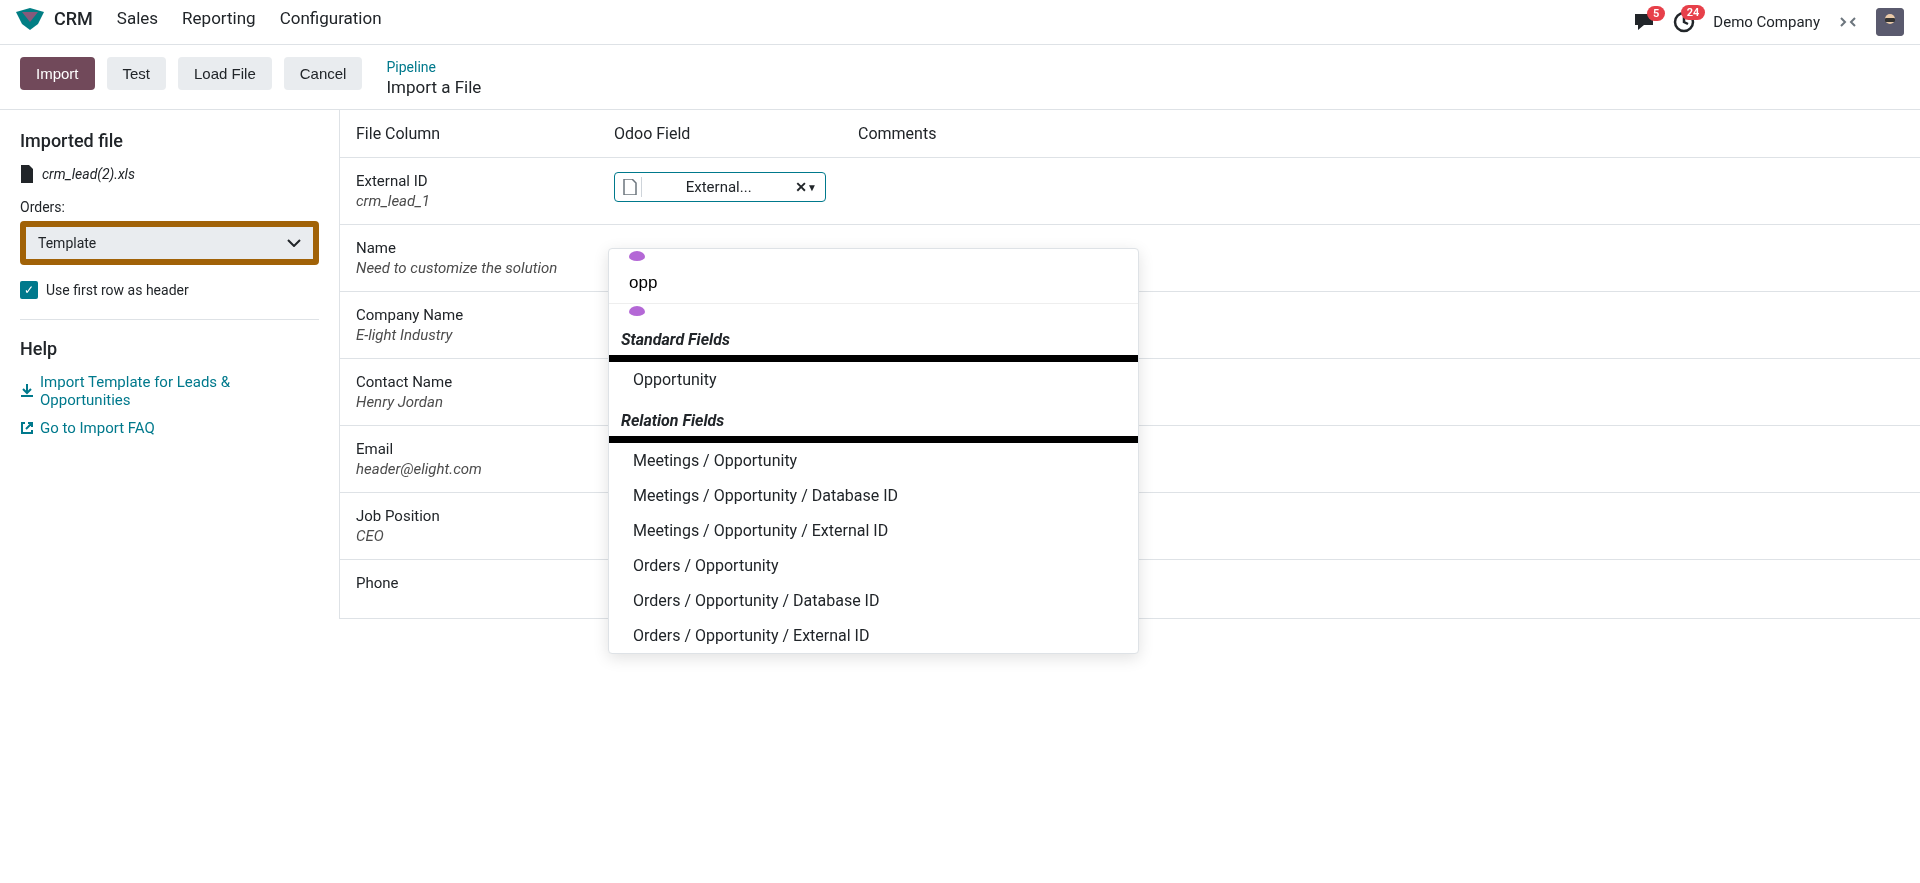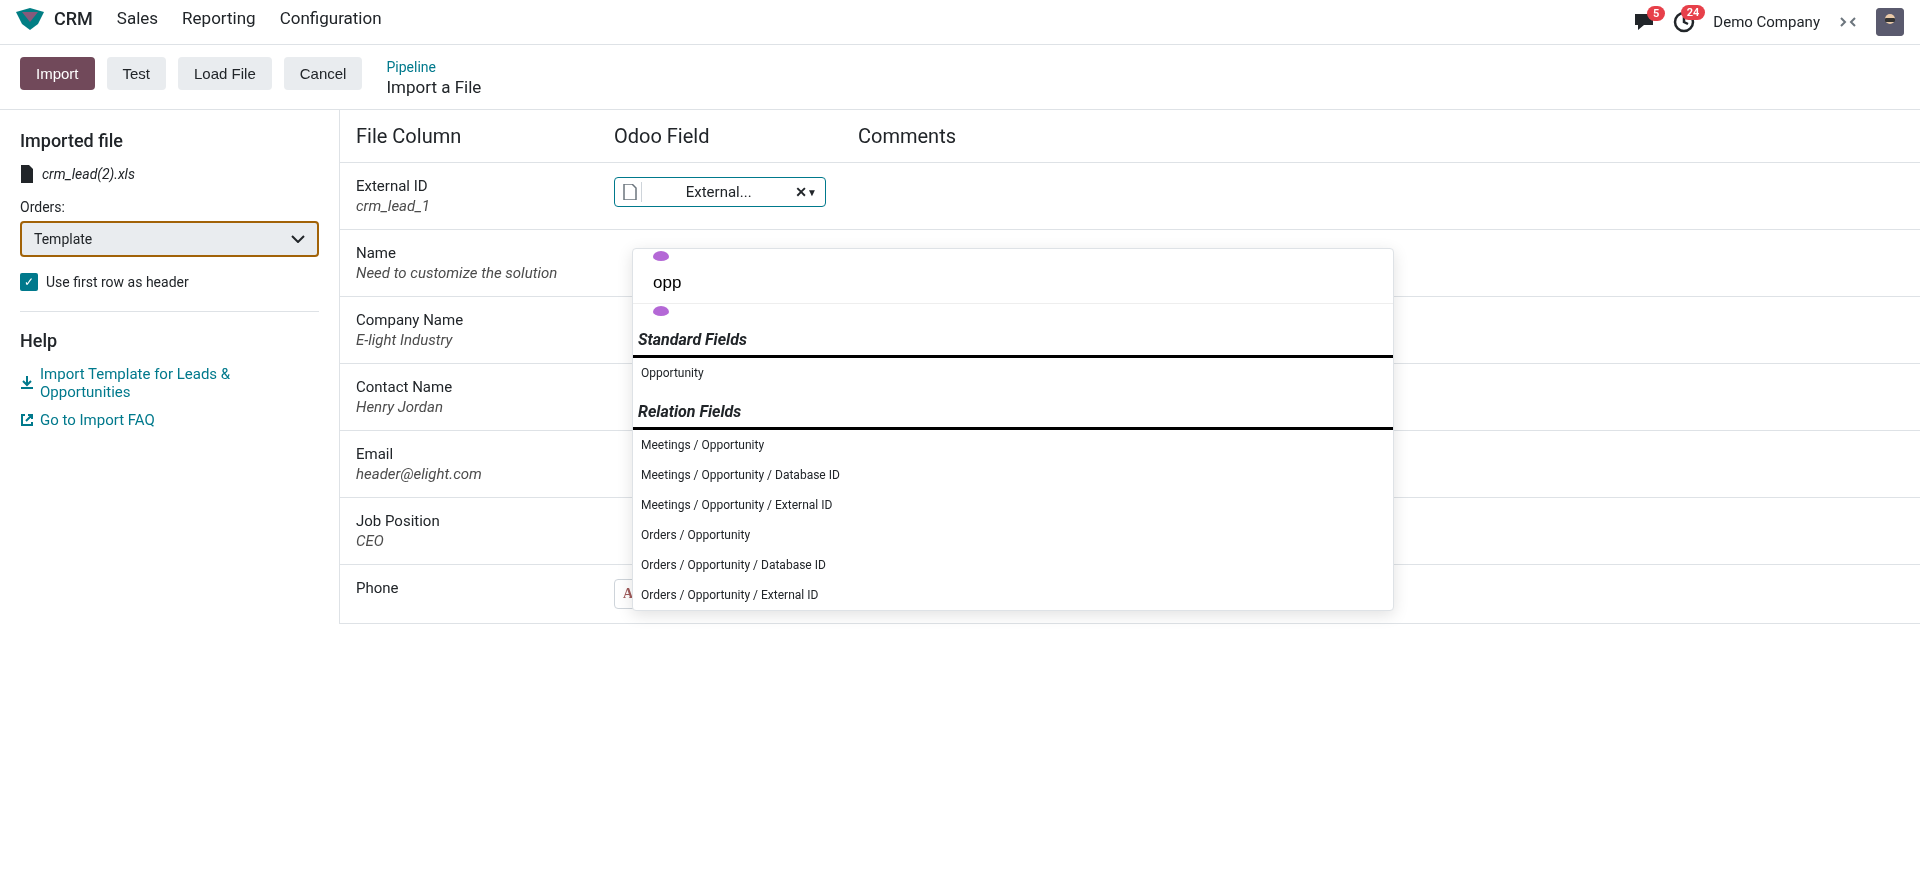--- a/index.html
+++ b/index.html
@@ -25,52 +25,52 @@
 .breadcrumb-area { display: flex; flex-direction: column; margin-left: 12px; padding-top: 2px; }
 .breadcrumb-link { color: #00798c; font-size: 14px; cursor: pointer; }
 .breadcrumb-current { font-size: 17px; color: #212529; margin-top: 2px; }
 
 
 .main { display: flex; }
 .sidebar { width: 340px; padding: 20px; border-right: 1px solid #dee2e6; }
 .sidebar h3 { font-size: 18px; font-weight: 500; margin-bottom: 14px; }
 .file-line { display: flex; align-items: center; gap: 8px; font-style: italic; margin-bottom: 16px; }
 .label-small { font-size: 14px; margin-bottom: 6px; }
-.select-box { display: flex; align-items: center; justify-content: space-between; background: #e9ecef; border: 2px solid #a16207; border-radius: 4px; padding: 8px 12px; margin-bottom: 16px; cursor: pointer; }
+.select-box { display: flex; align-items: center; justify-content: space-between; background: #e9ecef; border: 6px solid #a16207; border-radius: 4px; padding: 8px 12px; margin-bottom: 16px; cursor: pointer; }
 .checkbox-row { display: flex; align-items: center; gap: 8px; margin-bottom: 20px; }
 .checkbox { width: 18px; height: 18px; background: #00798c; border-radius: 2px; display: flex; align-items: center; justify-content: center; color: #fff; font-size: 12px; }
 hr.sep { border: none; border-top: 1px solid #dee2e6; margin: 18px 0; }
 .link { color: #00798c; cursor: pointer; display: flex; align-items: center; gap: 6px; margin-bottom: 10px; font-size: 15px; }
 
 
 .content { flex: 1; }
-.col-headers { display: flex; padding: 14px 16px; border-bottom: 1px solid #dee2e6; font-size: 20px; color: #212529; }
+.col-headers { display: flex; padding: 14px 16px; border-bottom: 1px solid #dee2e6; font-size: 16px; color: #212529; }
 .col-file { width: 258px; }
 .col-odoo { width: 244px; }
 .col-comments { flex: 1; }
 
 .row { display: flex; padding: 14px 16px; border-bottom: 1px solid #dee2e6; align-items: flex-start; }
 .row .col-file { display: flex; flex-direction: column; }
 .row-label { font-size: 15px; }
 .row-sample { font-style: italic; color: #4c4c4c; margin-top: 2px; font-size: 15px; }
 
 .field-selector { display: flex; align-items: center; border: 1px solid #00798c; border-radius: 4px; padding: 4px 8px; gap: 0; width: 212px; background: #fff; }
 .field-selector.plain { border-color: #ced4da; }
 .field-type-icon { color: #6c757d; font-size: 14px; width: 18px; text-align: center; }
 .field-selector-sep { border-left: 1px solid #ced4da; height: 20px; }
 .field-text { flex: 1; text-align: center; font-size: 15px; overflow: hidden; white-space: nowrap; text-overflow: ellipsis; }
 .field-clear { cursor: pointer; font-weight: bold; }
 .field-caret { cursor: pointer; font-size: 10px; }
 
 
-.dropdown { position: absolute; left: 632px; top: 248px; width: 762px; background: #fff; border: 1px solid #dee2e6; border-radius: 4px; box-shadow: 0 4px 16px rgba(0,0,0,0.12); z-index: 100; }
+.dropdown { position: absolute; left: 608px; top: 248px; width: 531px; background: #fff; border: 1px solid #dee2e6; border-radius: 4px; box-shadow: 0 4px 16px rgba(0,0,0,0.12); z-index: 100; }
 .dropdown-search { padding: 10px 20px; border-bottom: 1px solid #eee; }
 .dropdown-search input { border: none; outline: none; font-size: 17px; width: 100%; }
-.dropdown-section-title { font-weight: 700; font-style: italic; font-size: 16px; padding: 10px 5px 6px; border-bottom: 3px solid #000000; margin-top: 4px; }
-.dropdown-item { padding: 8px 8px; font-size: 12px; cursor: pointer; }
+.dropdown-section-title { font-weight: 700; font-style: italic; font-size: 16px; padding: 10px 12px 6px; border-bottom: 7px solid #000000; margin-top: 4px; }
+.dropdown-item { padding: 8px 24px; font-size: 16px; cursor: pointer; }
 .decor-dot { width: 16px; height: 10px; background: #b468d6; border-radius: 50% 50% 50% 50% / 60% 60% 40% 40%; display: block; margin: 2px 0 2px 20px; }
 
 svg { display: block; }
 </style>
 </head>
 <body>
 
 <div class="topnav">
   <span class="logo">
     <svg viewBox="0 0 28 22" width="28" height="22">

